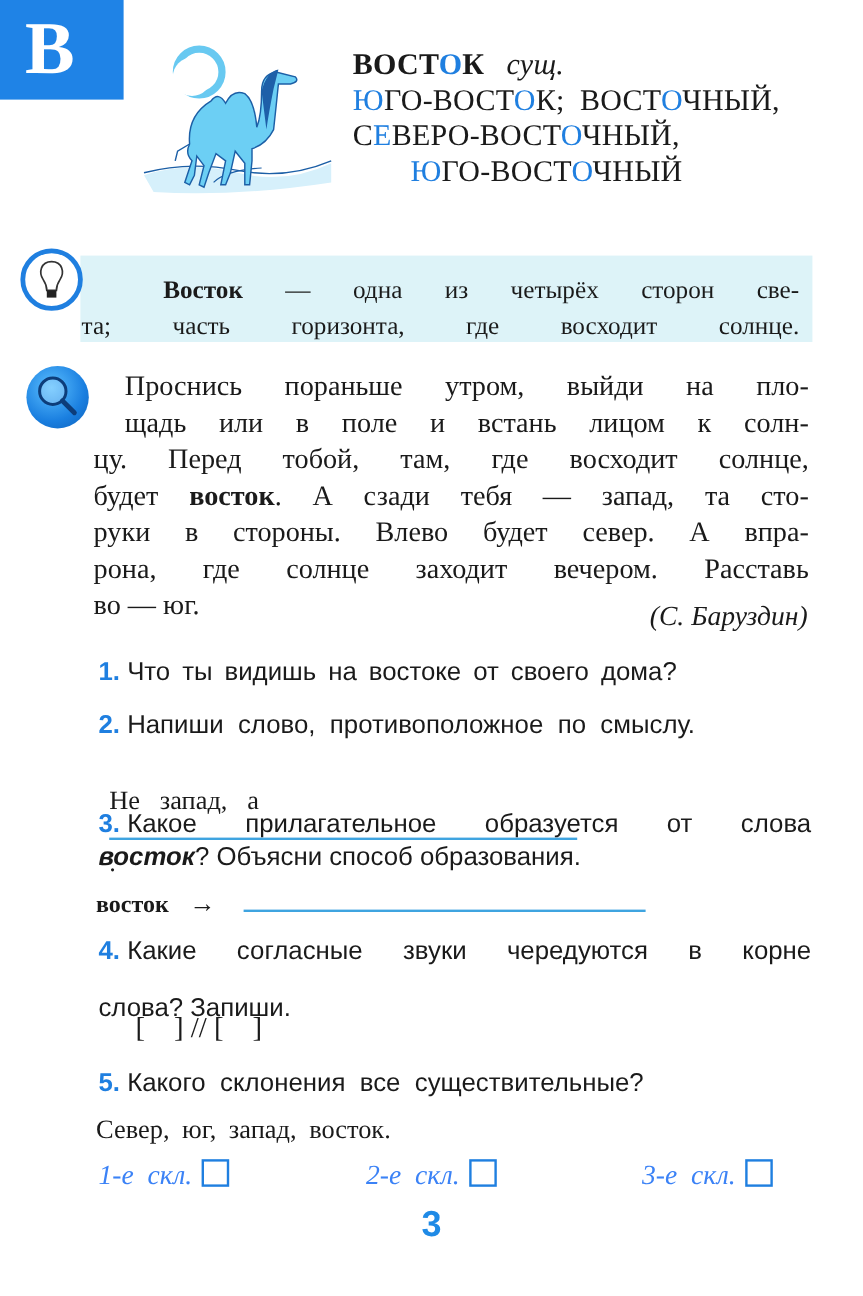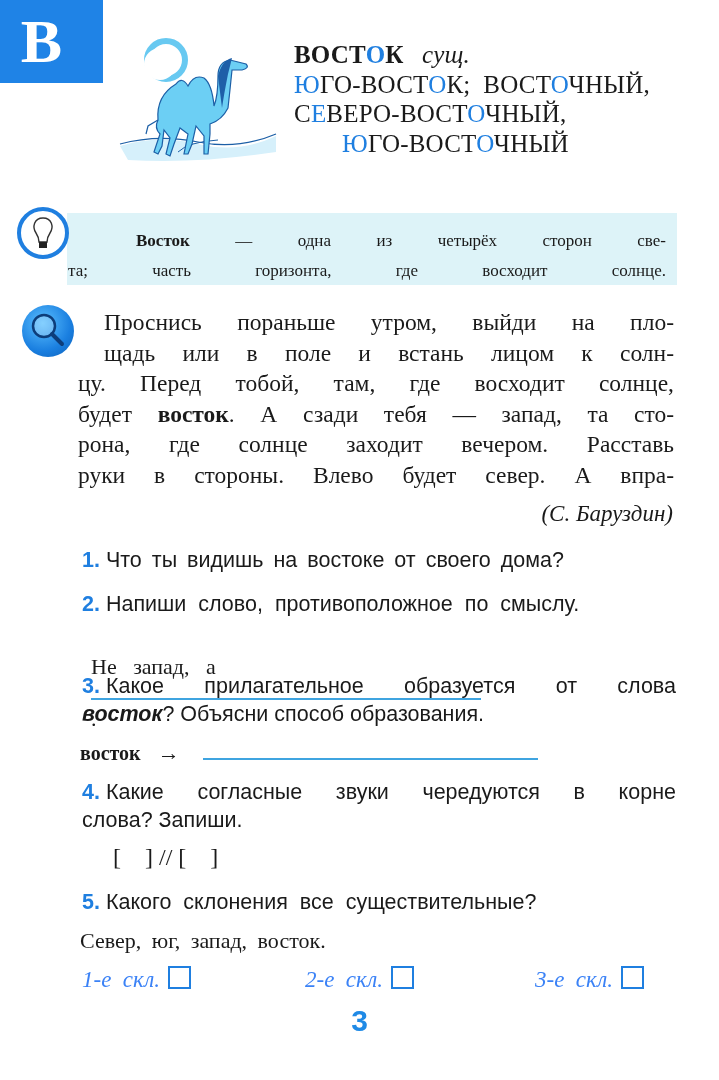--- a/index.html
+++ b/index.html
@@ -10,21 +10,21 @@
      font-family:"Liberation Serif", serif; font-weight:bold; font-size:62px; line-height:83px;
      text-align:center; }
   .letter-box span { position:relative; left:-10px; }
   .illus { left:118px; top:34px; width:160px; height:140px; }
   .vocab { left:294px; top:40px; font-size:25px; line-height:29.5px; letter-spacing:0.2px; }
   .vocab .hl { color:#1f7fe0; }
   .vocab b { font-weight:bold; }
   .vocab .pos { font-style:italic; margin-left:12px; }
   .def-icon { left:17px; top:207px; width:44px; height:44px; border:4px solid #1f7fe0; border-radius:50%; background:#fff; }
   .def-box { left:67px; top:213px; width:610px; height:72px; background:#ddf3f8; }
-  .def-text { left:136px; top:226px; width:530px; font-size:17px; line-height:30px; text-align:justify; text-align-last:justify; }
+  .def-text { left:136px; top:226px; width:530px; font-size:21px; line-height:30px; text-align:justify; text-align-last:justify; }
   .search-icon { left:22px; top:305px; width:52px; height:52px; border-radius:50%;
       background:radial-gradient(circle at 40% 35%, #5cc0ff, #1a7fe0 60%, #0c5fb8); }
   .passage { left:78px; top:307px; width:596px; font-size:23.5px; line-height:30.5px; }
   .passage .line { display:block; text-align:justify; text-align-last:justify; white-space:nowrap; height:30.5px; }
   .passage .line.last { text-align-last:left; }
   .passage .ind { padding-left:26px; }
   .author { right:46px; top:501px; font-size:23px; font-style:italic; }
   .task { font-family:"Liberation Sans", "DejaVu Sans", sans-serif; font-size:21.5px; }
   .num { color:#1f7fe0; font-weight:bold; margin-right:6px; }
   .answer-line { border-bottom:2px solid #3fa4e0; display:inline-block; }
@@ -80,22 +80,23 @@
   <svg width="52" height="52" viewBox="0 0 52 52">
     <circle cx="22" cy="21" r="11" fill="rgba(255,255,255,0.25)" stroke="#0d3d7a" stroke-width="2.5"></circle>
     <line x1="30" y1="29" x2="40" y2="39" stroke="#0d3d7a" stroke-width="4" stroke-linecap="round"></line>
   </svg>
 </div>
 <div class="abs passage">
   <span class="line ind" style="padding-left:26px">Проснись пораньше утром, выйди на пло-</span>
   <span class="line ind">щадь или в поле и встань лицом к солн-</span>
   <span class="line">цу. Перед тобой, там, где восходит солнце,</span>
   <span class="line"><span>будет </span><b>восток</b><span>. А сзади тебя — запад, та сто-</span></span>
+  <span class="line">руки в стороны. Влево будет север. А впра-</span>
   <span class="line">рона, где солнце заходит вечером. Расставь</span>
-  <span class="line">руки в стороны. Влево будет север. А впра-</span>
+  <span class="line last">во — юг.</span>
 </div>
 <div class="abs author">(С. Баруздин)</div>
 
 <div class="abs task" style="left:82px;top:548px;">
   <span class="num">1.</span><span style="word-spacing:4px">Что ты видишь на востоке от своего дома?</span>
 </div>
 
 <div class="abs task" style="left:82px;top:592px;">
   <span class="num">2.</span><span style="word-spacing:6px">Напиши слово, противоположное по смыслу.</span>
 </div>
@@ -113,21 +114,21 @@
 </div>
 <div class="abs serif" style="left:80px;top:740px;font-size:20px;">
   <b>восток</b>
   <span style="margin-left:12px;font-size:22px;">→</span>
   <span class="answer-line" style="width:335px;height:14px;margin-left:18px;"></span>
 </div>
 
 <div class="abs task" style="left:82px;top:780px;width:594px;text-align:justify;text-align-last:justify;">
   <span class="num">4.</span><span>Какие согласные звуки чередуются в корне</span>
 </div>
-<div class="abs task" style="left:82px;top:808px;">слова? Запиши.</div>
+<div class="abs task" style="left:82px;top:828px;">слова? Запиши.</div>
 <div class="abs serif" style="left:113px;top:844px;font-size:24px;white-space:pre;">[    ] // [    ]</div>
 
 <div class="abs task" style="left:82px;top:890px;">
   <span class="num">5.</span><span style="word-spacing:6px">Какого склонения все существительные?</span>
 </div>
 <div class="abs serif" style="left:80px;top:928px;font-size:22px;word-spacing:5px;">Север, юг, запад, восток.</div>
 
 <div class="abs choice" style="left:82px;top:966px;">
   <span style="white-space:pre">1-е  скл.</span><span class="checkbox"></span>
 </div>

